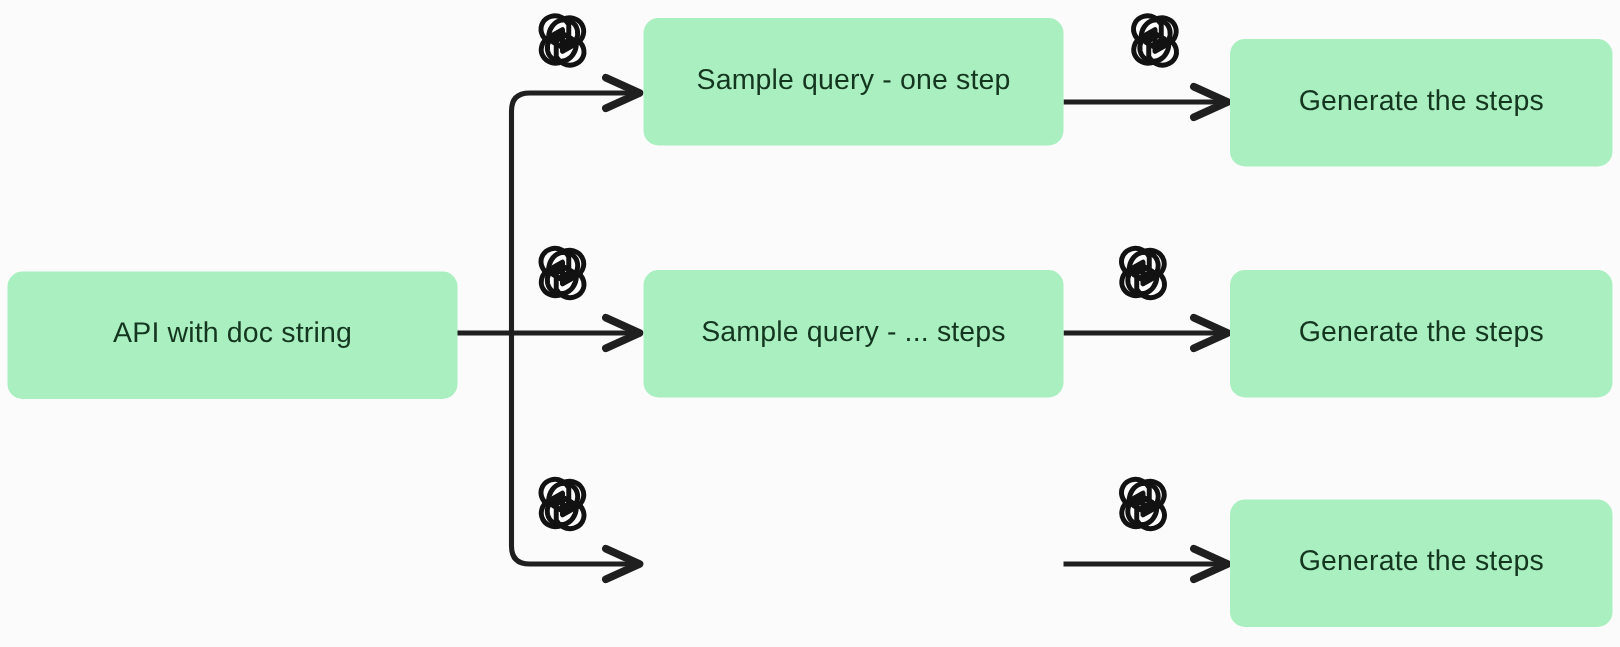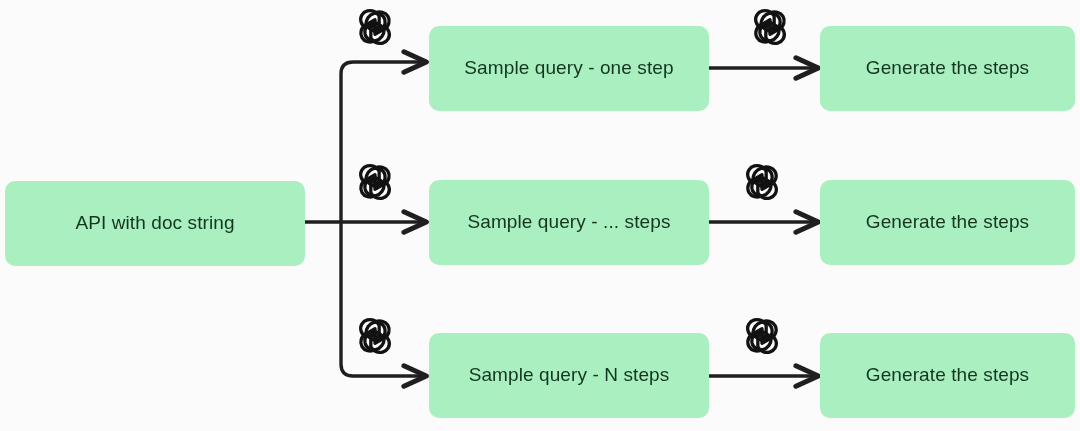--- a/index.html
+++ b/index.html
@@ -82,37 +82,34 @@
 
     <path d="M709,68 L817,68" fill="none" stroke="#1f1f1f" stroke-width="3.4" stroke-linecap="butt" marker-end="url(#arrowhead)"></path>
     <path d="M709,222 L817,222" fill="none" stroke="#1f1f1f" stroke-width="3.4" stroke-linecap="butt" marker-end="url(#arrowhead)"></path>
     <path d="M709,376 L817,376" fill="none" stroke="#1f1f1f" stroke-width="3.4" stroke-linecap="butt" marker-end="url(#arrowhead)"></path>
   </svg>
 
   <div class="node" style="left:5px; top:181px; width:300px; height:85px;">
     <span class="node-label">API with doc string</span>
   </div>
 
-  <div class="node" style="left:429px; top:26px; width:280px; height:85px;">
+  <div class="node" style="left:429px; top:12px; width:280px; height:85px;">
     <span class="node-label">Sample query - one step</span>
   </div>
   <div class="node" style="left:820px; top:26px; width:255px; height:85px;">
     <span class="node-label">Generate the steps</span>
   </div>
 
   <div class="node" style="left:429px; top:180px; width:280px; height:85px;border-radius:10px;">
     <span class="node-label">Sample query - ... steps</span>
   </div>
   <div class="node" style="left:820px; top:180px; width:255px; height:85px;">
     <span class="node-label">Generate the steps</span>
   </div>
 
-  <div class="node" style="left:429px; top:333px; width:280px; height:85px;">
-    <span class="node-label">Sample query - N steps</span>
-  </div>
   <div class="node" style="left:820px; top:333px; width:255px; height:85px;">
     <span class="node-label">Generate the steps</span>
   </div>
 
   <div class="oai-logo" style="left:353px; top:5px;">
     <svg viewBox="0 0 100 100" xmlns="http://www.w3.org/2000/svg">
       <g fill="none" stroke="#121212" stroke-width="7.5" stroke-linecap="round" stroke-linejoin="round">
         <path d="M50 18.5
                  C61 12.5 74 16.5 79.5 26
                  C85 35.5 82 48.5 71 54.5

